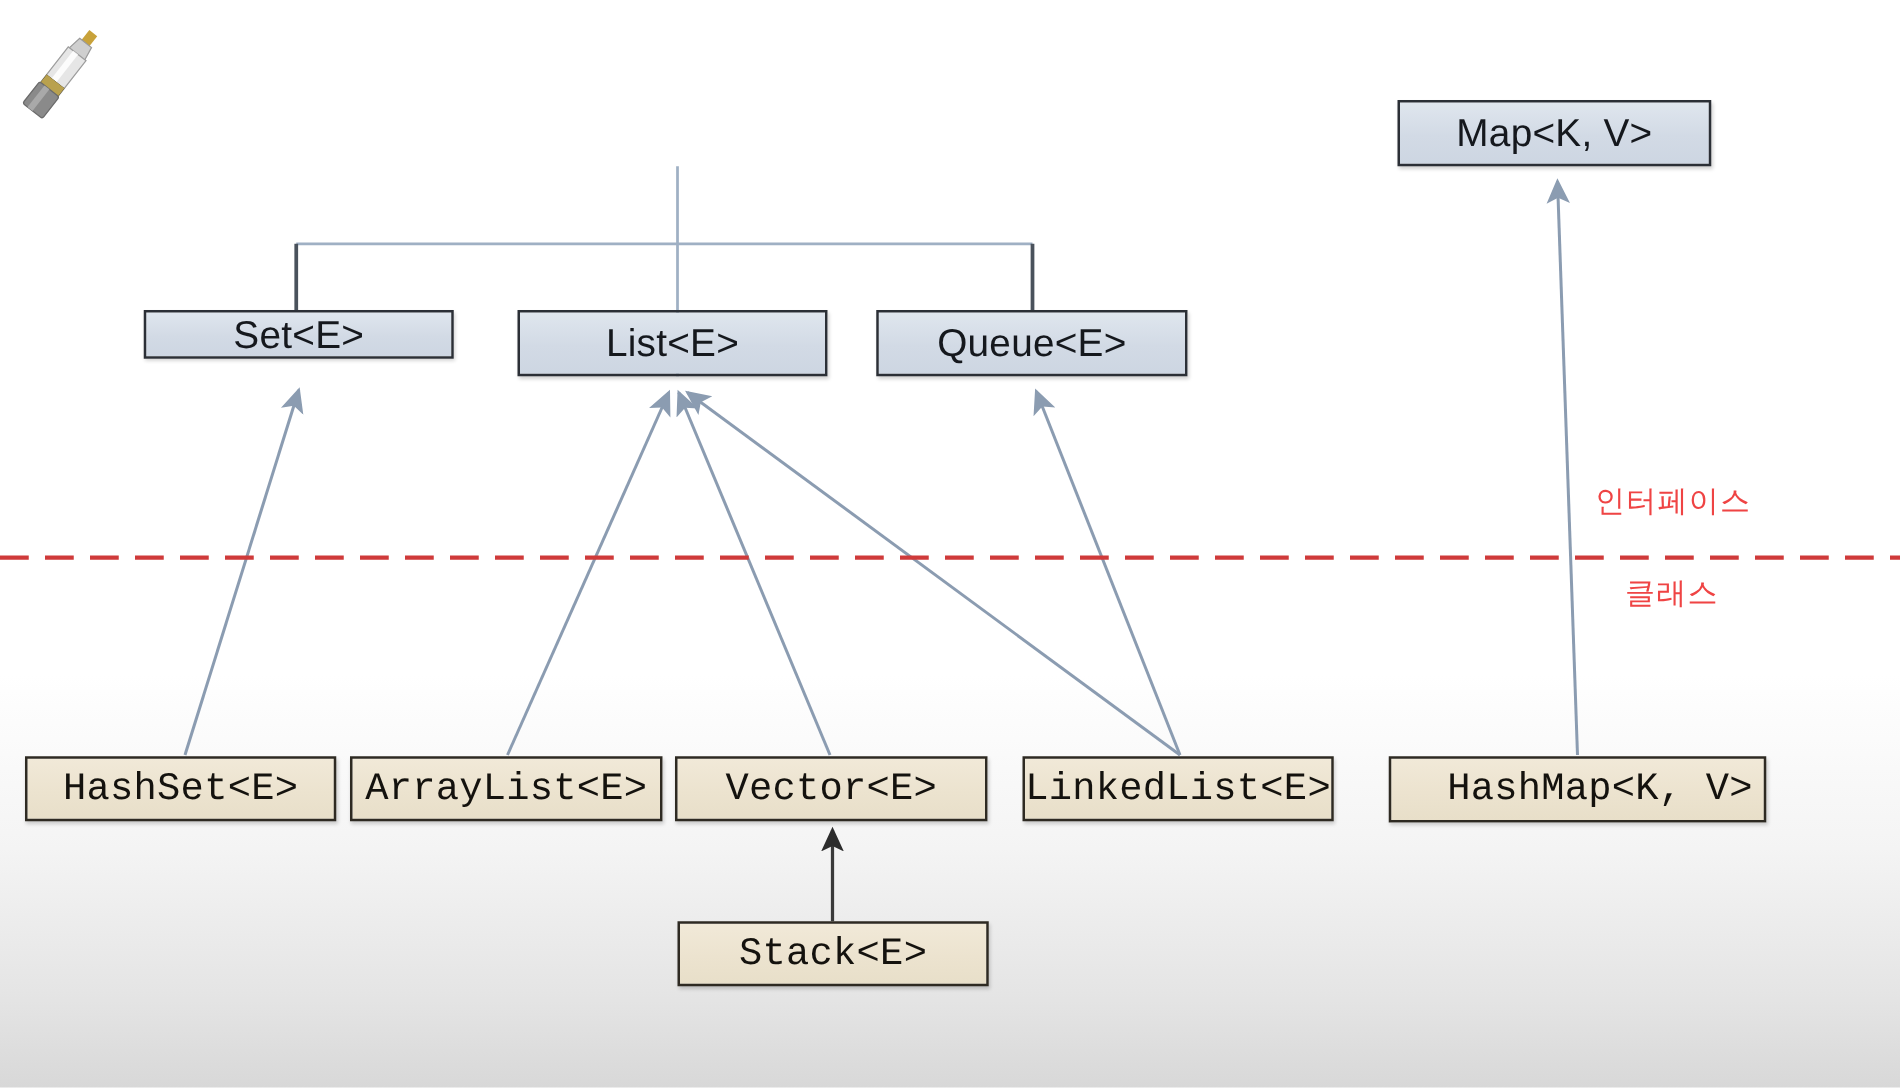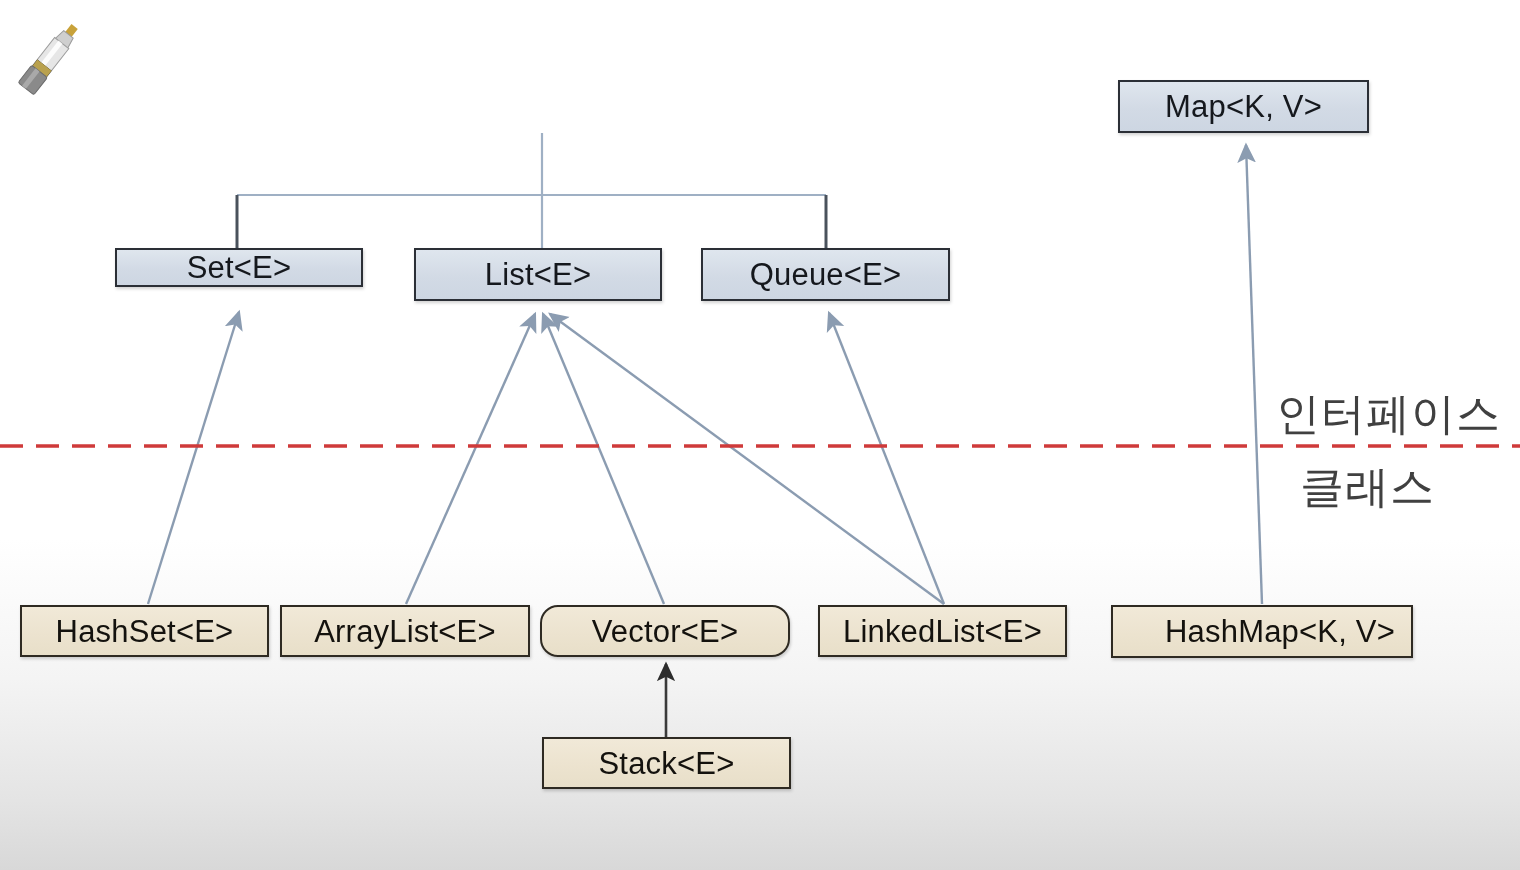--- a/index.html
+++ b/index.html
@@ -39,30 +39,31 @@
     letter-spacing: 0.2px;
   }
   .node-interface {
     background: linear-gradient(to bottom, #dfe6ee 0%, #d2dae5 55%, #cdd6e2 100%);
     color: #15181d;
   }
   .node-class {
     background: linear-gradient(to bottom, #f1e9d8 0%, #ece3cf 55%, #e8dfc9 100%);
     border-color: #2e2a22;
     color: #14120e;
+    font-family: Liberation Mono, monospace;
   }
   .node-label {
     font-size: 31px;
     font-weight: 400;
     line-height: 1;
   }
   .zone-label {
     position: absolute;
-    font-size: 44px;
-    color: #404040;
+    font-size: 24px;
+    color: #ef4444;
     white-space: nowrap;
     letter-spacing: 1px;
   }
   #stylus {
     position: absolute;
     left: 2px;
     top: 10px;
     width: 96px;
     height: 96px;
     pointer-events: none;
@@ -141,21 +142,21 @@
   </div>
 
   <div class="node node-class" style="left:20px; top:605px; width:249px; height:52px;">
     <span class="node-label">HashSet&lt;E&gt;</span>
   </div>
 
   <div class="node node-class" style="left:280px; top:605px; width:250px; height:52px;text-align:center;">
     <span class="node-label">ArrayList&lt;E&gt;</span>
   </div>
 
-  <div class="node node-class" style="left:540px; top:605px; width:250px; height:52px;border-radius:18px;">
+  <div class="node node-class" style="left:540px; top:605px; width:250px; height:52px;">
     <span class="node-label">Vector&lt;E&gt;</span>
   </div>
 
   <div class="node node-class" style="left:818px; top:605px; width:249px; height:52px;">
     <span class="node-label">LinkedList&lt;E&gt;</span>
   </div>
 
   <div class="node node-class" style="left:1111px; top:605px; width:302px; height:53px;padding-left:36px;">
     <span class="node-label">HashMap&lt;K, V&gt;</span>
   </div>

